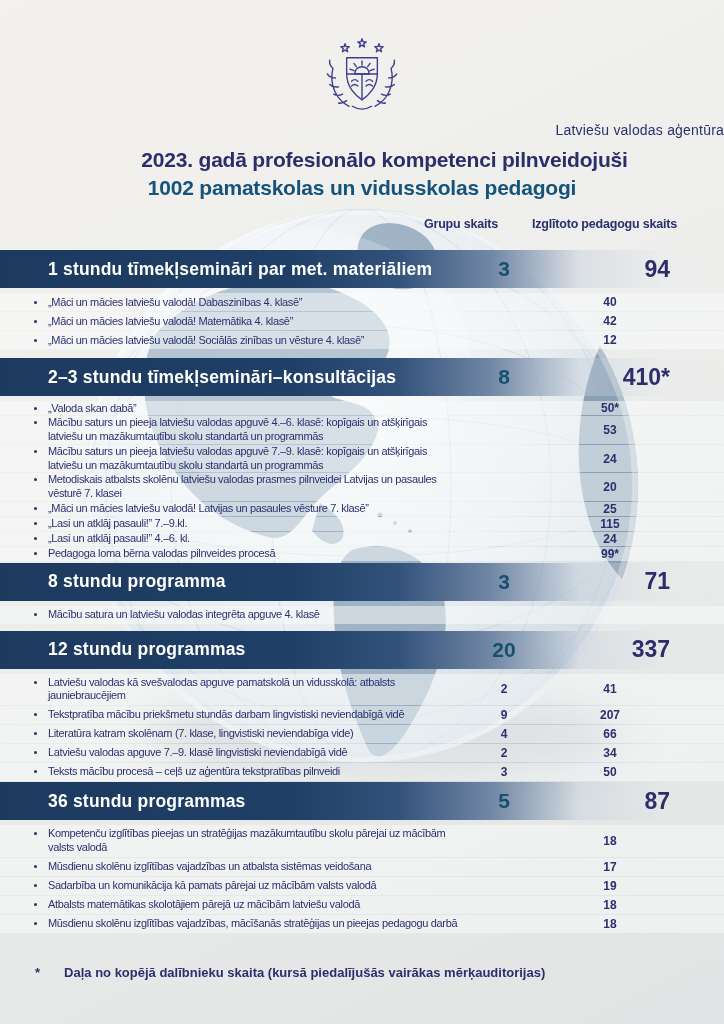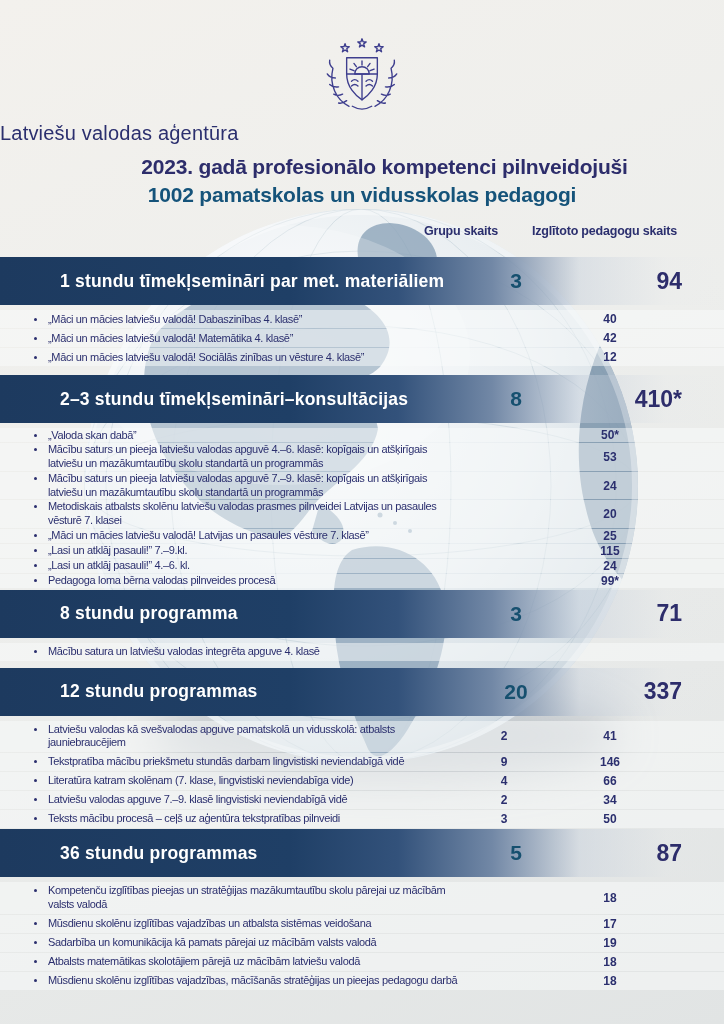--- a/index.html
+++ b/index.html
@@ -10,35 +10,35 @@
   
   .globe-wrap{position:absolute;inset:0;z-index:0;}
   .globe-shadow{position:absolute;left:150px;top:688px;width:470px;height:95px;
                 border-radius:50%;background:rgba(120,134,148,.32);filter:blur(20px);}
   .globe-svg{position:absolute;left:80px;top:205px;width:562px;height:562px;}
 
   
   .content{position:relative;z-index:1;padding-top:36px;}
 
   .logo-row{display:flex;justify-content:center;}
-  .agency{text-align:left;font-size:20px;color:#2b2f6e;margin-top:2px;letter-spacing:.2px;}
+  .agency{text-align:right;font-size:14px;color:#2b2f6e;margin-top:2px;letter-spacing:.2px;}
   .title{text-align:center;font-weight:bold;font-size:21px;line-height:1.32;margin-top:8px;letter-spacing:-.2px;}
   .title .l1{color:#2d2d6b;padding-left:45px;}
   .title .l2{color:#15537a;}
 
   .colheads{position:relative;height:17px;margin-top:16px;font-size:12.5px;font-weight:bold;
             color:#2b2f6e;letter-spacing:-.2px;}
   .colheads .g{position:absolute;left:424px;}
   .colheads .p{position:absolute;left:532px;}
 
   .row{display:grid;grid-template-columns:458px 92px 174px;align-items:center;}
 
-  .bar{height:48px;
+  .bar{height:38px;
        background:linear-gradient(90deg,#1d3a5f 0%,#1f3f66 40%,#33527b 55%,#7288a6 68%,
-                  rgba(196,206,219,.45) 80%,rgba(226,230,234,.12) 92%,rgba(230,233,236,0) 100%);padding-left:12px;}
+                  rgba(196,206,219,.45) 80%,rgba(226,230,234,.12) 92%,rgba(230,233,236,0) 100%);}
   .bar-title{color:#ffffff;font-weight:bold;font-size:17.5px;padding-left:48px;letter-spacing:.2px;white-space:nowrap;}
   .bar-groups{text-align:center;font-weight:bold;font-size:21px;color:#16506f;}
   .bar-count{text-align:right;padding-right:54px;font-weight:bold;font-size:23px;color:#2d2d6b;}
 
   .items{list-style:none;margin:5px 0 0;padding:0;}
   .item{margin-bottom:1px;background:rgba(250,251,252,.5);padding:2px 0;align-items:center;}
   .sec-2 .item{padding:0;}
   .item-text{position:relative;padding-left:48px;font-size:11px;font-weight:normal;color:#2b2f6e;
              line-height:1.25;letter-spacing:-.35px;}
   .item-text .dot{position:absolute;left:34px;top:5px;width:3px;height:3px;background:#2b2f6e;border-radius:50%;}
@@ -229,21 +229,21 @@
       </div>
       <ul class="items">
         <li class="row item">
           <div class="item-text"><span class="dot"></span><span>Latviešu valodas kā svešvalodas apguve pamatskolā un vidusskolā: atbalsts jauniebraucējiem</span></div>
           <div class="item-groups">2</div>
           <div class="item-count">41</div>
         </li>
         <li class="row item">
           <div class="item-text"><span class="dot"></span><span>Tekstpratība mācību priekšmetu stundās darbam lingvistiski neviendabīgā vidē</span></div>
           <div class="item-groups">9</div>
-          <div class="item-count">146</div>
+          <div class="item-count">207</div>
         </li>
         <li class="row item">
           <div class="item-text"><span class="dot"></span><span>Literatūra katram skolēnam (7. klase, lingvistiski neviendabīga vide)</span></div>
           <div class="item-groups">4</div>
           <div class="item-count">66</div>
         </li>
         <li class="row item">
           <div class="item-text"><span class="dot"></span><span>Latviešu valodas apguve 7.–9. klasē lingvistiski neviendabīgā vidē</span></div>
           <div class="item-groups">2</div>
           <div class="item-count">34</div>

